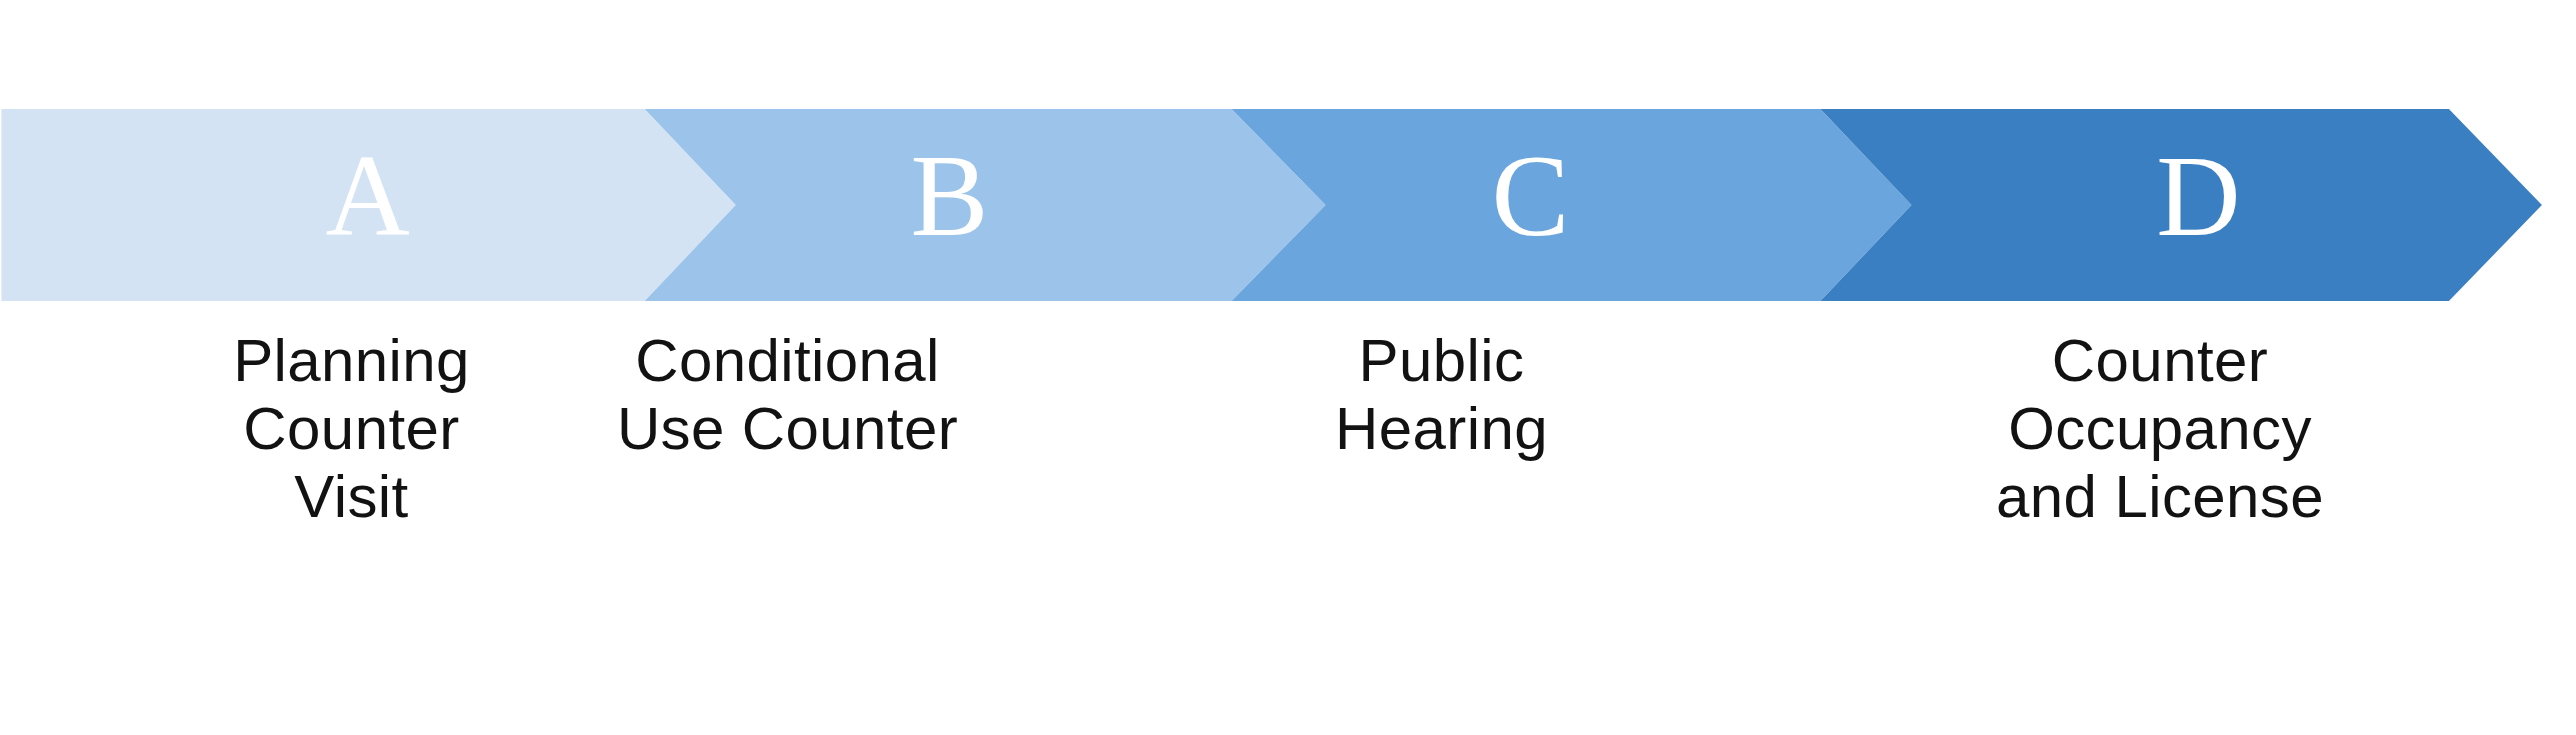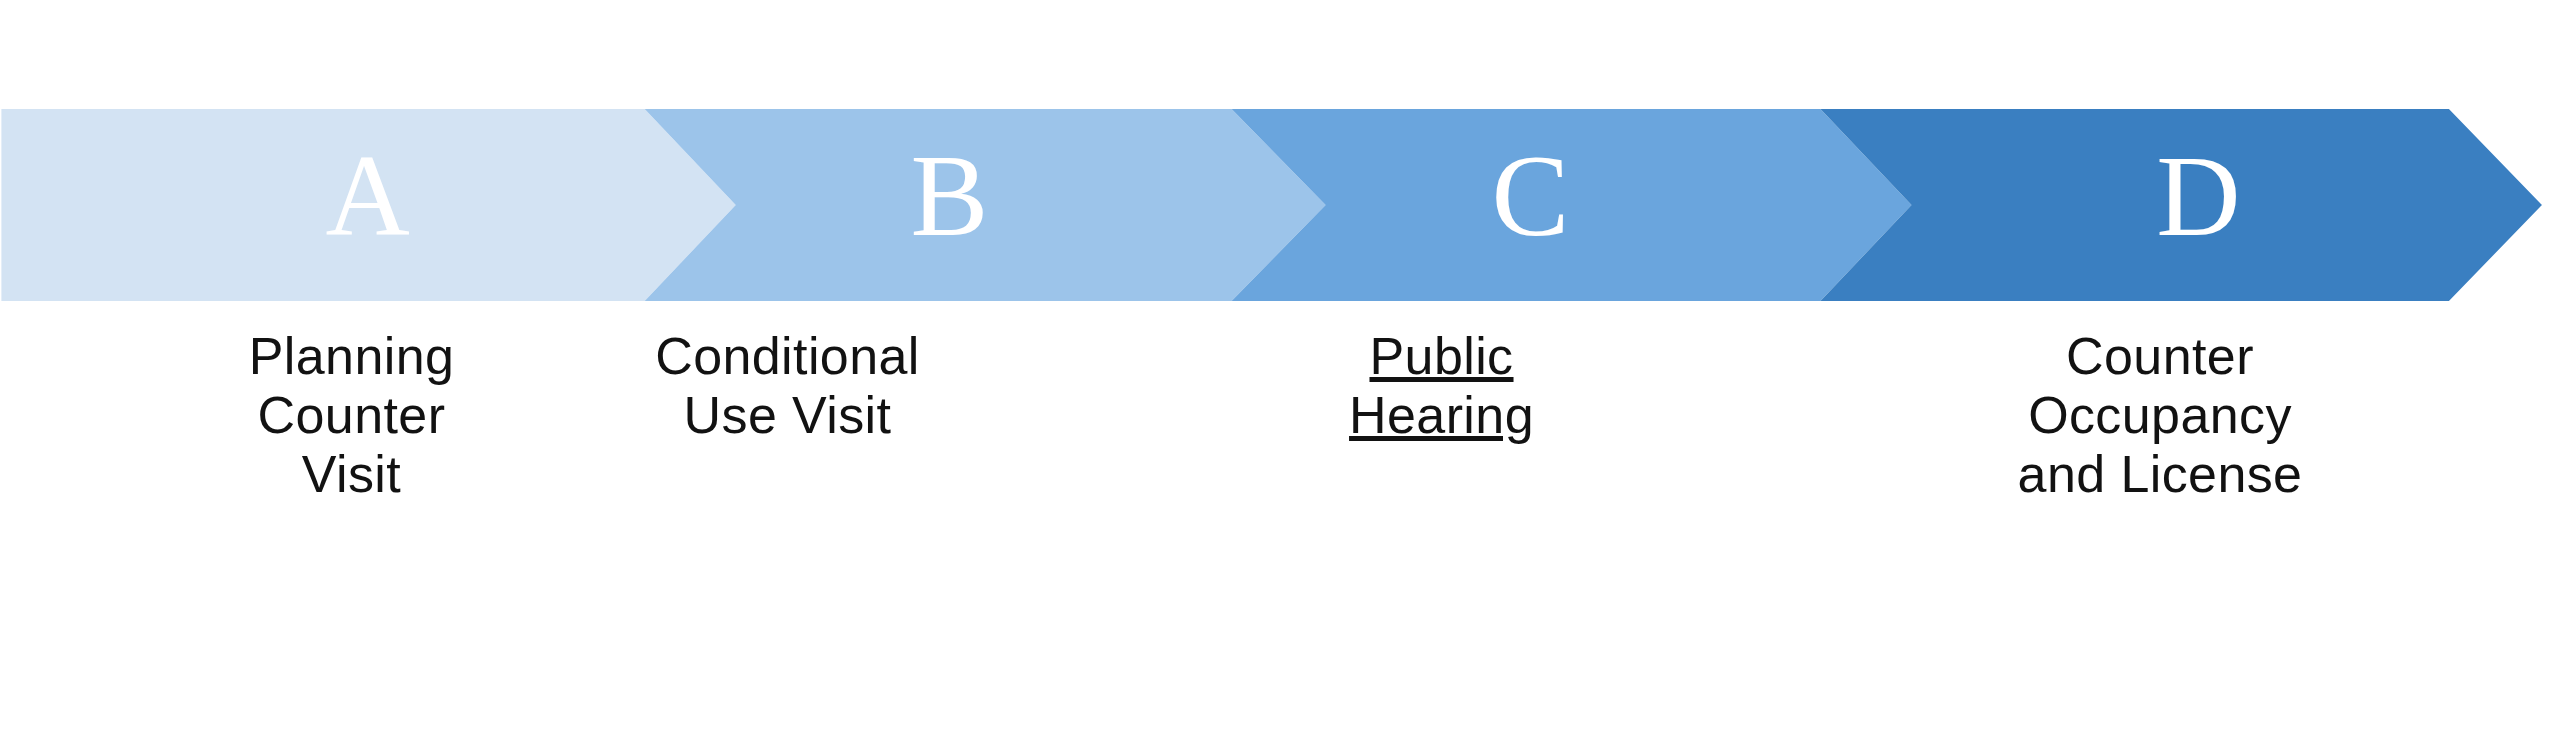--- a/index.html
+++ b/index.html
@@ -52,31 +52,31 @@
     left: 0;
     top: 327px;
     width: 2576px;
     height: 408px;
   }
   .step-label {
     position: absolute;
     top: 0;
     text-align: center;
     font-family: "Liberation Sans", "DejaVu Sans", sans-serif;
-    font-size: 52px;
+    font-size: 60px;
     line-height: 1.13;
     font-weight: 300;
     letter-spacing: 0.4px;
     color: #121212;
     white-space: pre-line;
   }
 
   #label-a { left: 59px;   width: 585px; }
   #label-b { left: 396px;  width: 783px; }
-  #label-c { left: 1050px; width: 783px; text-decoration: underline; }
+  #label-c { left: 1050px; width: 783px; }
   #label-d { left: 1744px; width: 832px; }
 </style>
 </head>
 <body style="background: rgb(255, 255, 255);">
 
 <div id="diagram-root">
 
   <div id="chevron-band">
     <svg viewBox="0 0 2600 194" width="2576" height="192" xmlns="http://www.w3.org/2000/svg">
 
@@ -94,21 +94,21 @@
       <text class="chevron-letter" x="2220" y="100" fill="#ffffff">D</text>
     </svg>
   </div>
 
   <div id="labels-row">
     <div class="step-label" id="label-a" style="color: rgb(18, 18, 18);">Planning
 Counter
 Visit</div>
 
     <div class="step-label" id="label-b" style="color: rgb(18, 18, 18);">Conditional
-Use Visit</div>
+Use Counter</div>
 
     <div class="step-label" id="label-c" style="color: rgb(18, 18, 18);">Public
 Hearing</div>
 
     <div class="step-label" id="label-d" style="color: rgb(18, 18, 18);">Counter
 Occupancy
 and License</div>
   </div>
 
 </div>

